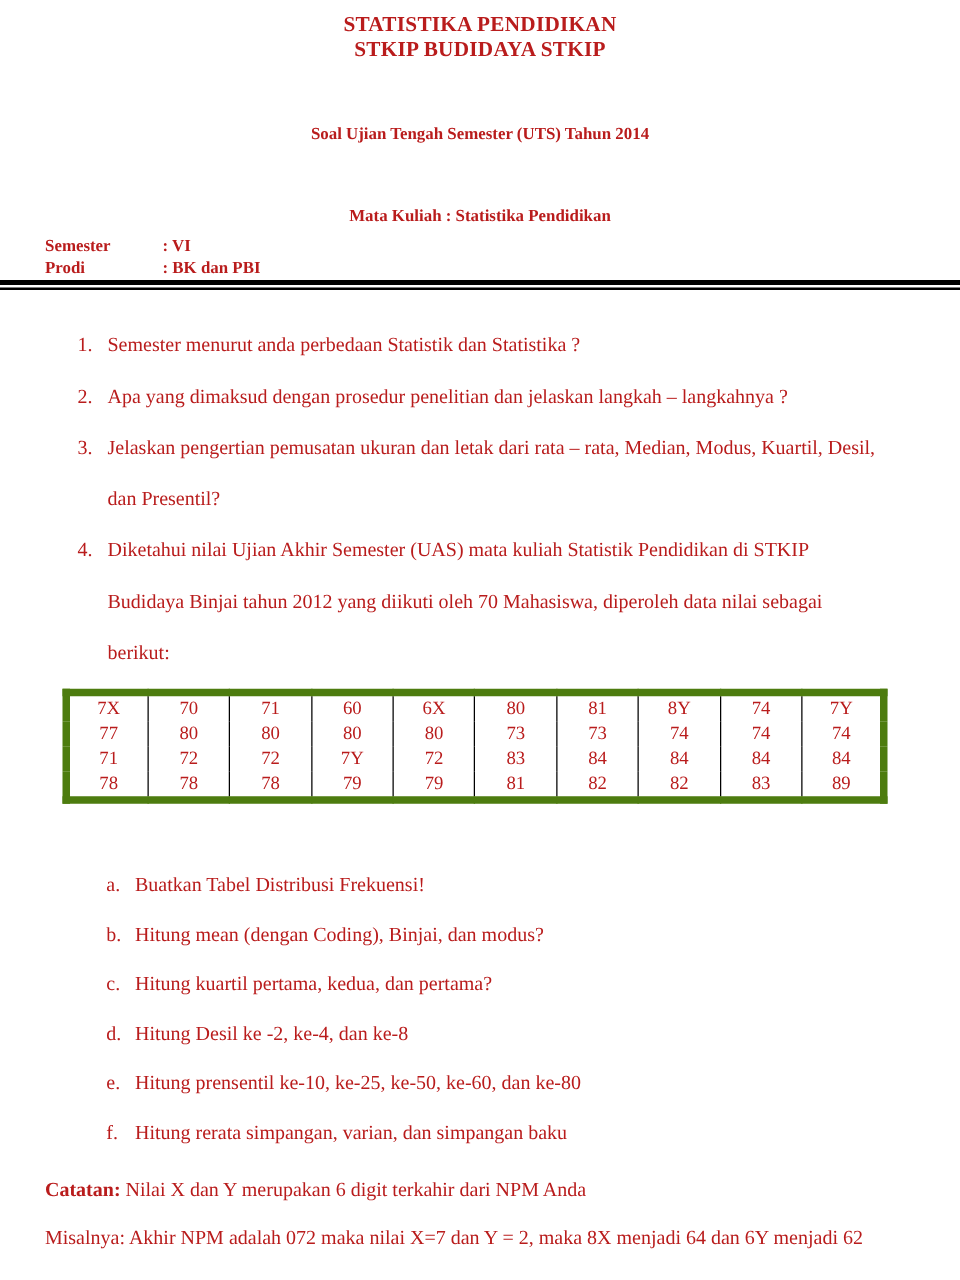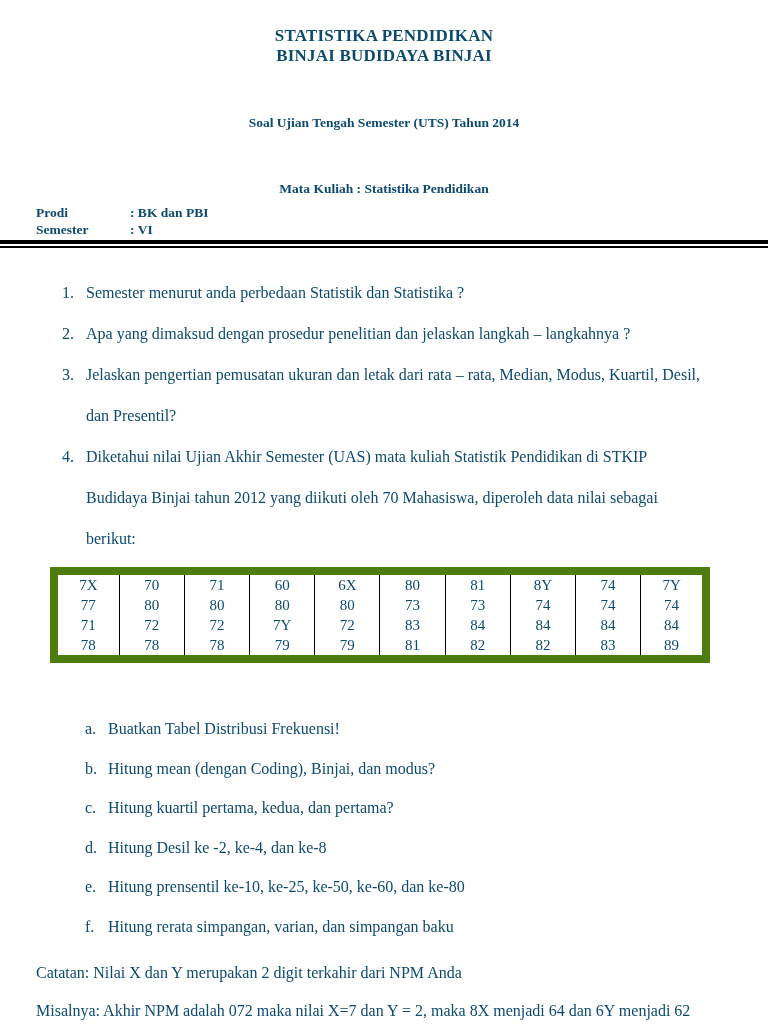--- a/index.html
+++ b/index.html
@@ -2,25 +2,25 @@
 <html><head>
 <meta charset="utf-8">
 <style>
   html, body { margin: 0; padding: 0; background: #ffffff; }
   .page {
     position: relative;
     width: 768px;
     height: 1024px;
     margin: 0 auto;
     background: #ffffff;
-    color: #0c4a6e;
+    color: #b91c1c;
     font-family: "Liberation Serif", "DejaVu Serif", serif;
     overflow: hidden;
     box-sizing: border-box;
-    padding-top: 26px;
+    padding-top: 10px;
   }
   
   .hdr { text-align: center; }
   .hdr .title { font-size: 17px; font-weight: bold; line-height: 20px; letter-spacing: 0.2px; }
   .hdr .subtitle { font-size: 13.5px; font-weight: bold; line-height: 18px; margin-top: 48px; }
   
   .meta { margin: 6px 0 0 36px; font-size: 13.5px; font-weight: bold; }
   .meta-row { display: flex; line-height: 17px; }
   .meta-label { width: 94px; }
   
@@ -34,60 +34,60 @@
   
   .questions { margin: 24px 0 0 62px; width: 648px; font-size: 16px; }
   .q { display: flex; line-height: 41px; }
   .q .qnum { width: 24px; flex: 0 0 24px; }
   .q .qtext { flex: 1; }
   
   table.scores {
     margin: 8px 0 0 50px;
     width: 660px;
     border-collapse: collapse;
-    border: 8px solid #4d7c0f;
+    border: 6px solid #4d7c0f;
     table-layout: fixed;
     font-size: 15px;
   }
   table.scores td {
     border-left: 1px solid #000;
     text-align: center;
     padding: 0;
     line-height: 20px;
     height: 20px;
   }
   table.scores td:first-child { border-left: none; }
   
   .subqs { margin: 46px 0 0 85px; width: 625px; font-size: 16px; }
   .sq { display: flex; line-height: 39.5px; }
   .sq .sqletter { width: 23px; flex: 0 0 23px; }
   
   .notes { margin: 8px 0 0 36px; width: 676px; font-size: 16px; line-height: 38px; }
-  .notes .bold { font-weight: normal; }
+  .notes .bold { font-weight: bold; }
 </style>
 </head>
 <body>
 
 <div class="page">
 
   <div class="hdr">
     <div class="title">STATISTIKA PENDIDIKAN</div>
-    <div class="title">BINJAI BUDIDAYA BINJAI</div>
+    <div class="title">STKIP BUDIDAYA STKIP</div>
     <div class="subtitle">Soal Ujian Tengah Semester (UTS) Tahun 2014</div>
     <div class="subtitle">Mata Kuliah : Statistika Pendidikan</div>
   </div>
 
   <div class="meta">
     <div class="meta-row">
+      <span class="meta-label">Semester</span>
+      <span class="meta-value">: VI</span>
+    </div>
+    <div class="meta-row">
       <span class="meta-label">Prodi</span>
       <span class="meta-value">: BK dan PBI</span>
-    </div>
-    <div class="meta-row">
-      <span class="meta-label">Semester</span>
-      <span class="meta-value">: VI</span>
     </div>
   </div>
 
   <div class="rule"></div>
 
   <div class="questions">
     <div class="q">
       <span class="qnum">1.</span>
       <span class="qtext">Semester menurut anda perbedaan Statistik dan Statistika ?</span>
     </div>
@@ -181,18 +181,18 @@
     </div>
     <div class="sq">
       <span class="sqletter">f.</span>
       <span class="sqtext">Hitung rerata simpangan, varian, dan simpangan baku</span>
     </div>
   </div>
 
   <div class="notes">
     <div>
       <span class="bold">Catatan:</span>
-      <span>Nilai X dan Y merupakan 2 digit terkahir dari NPM Anda</span>
+      <span>Nilai X dan Y merupakan 6 digit terkahir dari NPM Anda</span>
     </div>
     <div>Misalnya: Akhir NPM adalah 072 maka nilai X=7 dan Y = 2, maka 8X menjadi 64 dan 6Y menjadi 62</div>
   </div>
 
 </div>
 
 </body></html>

